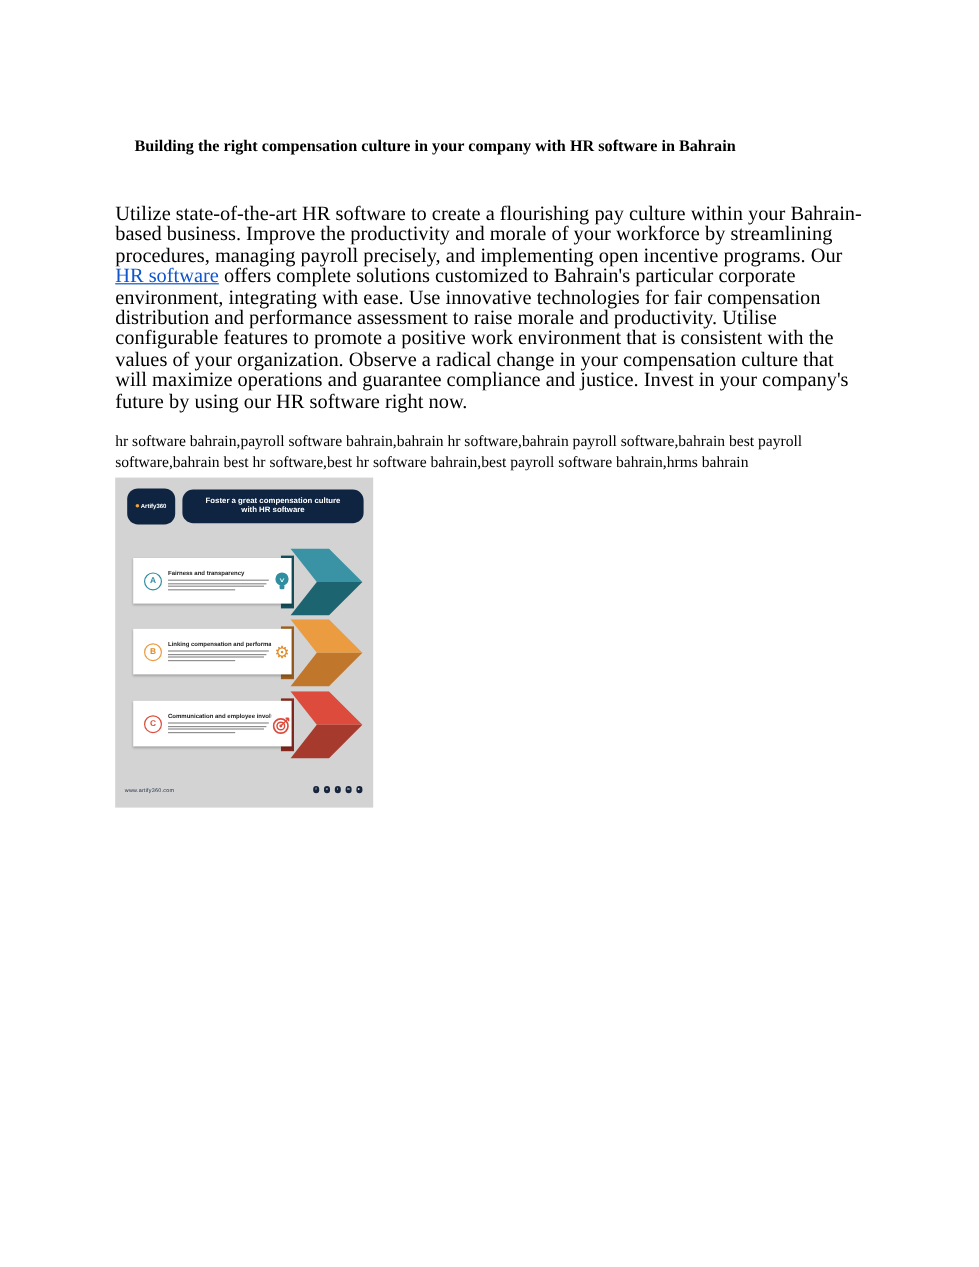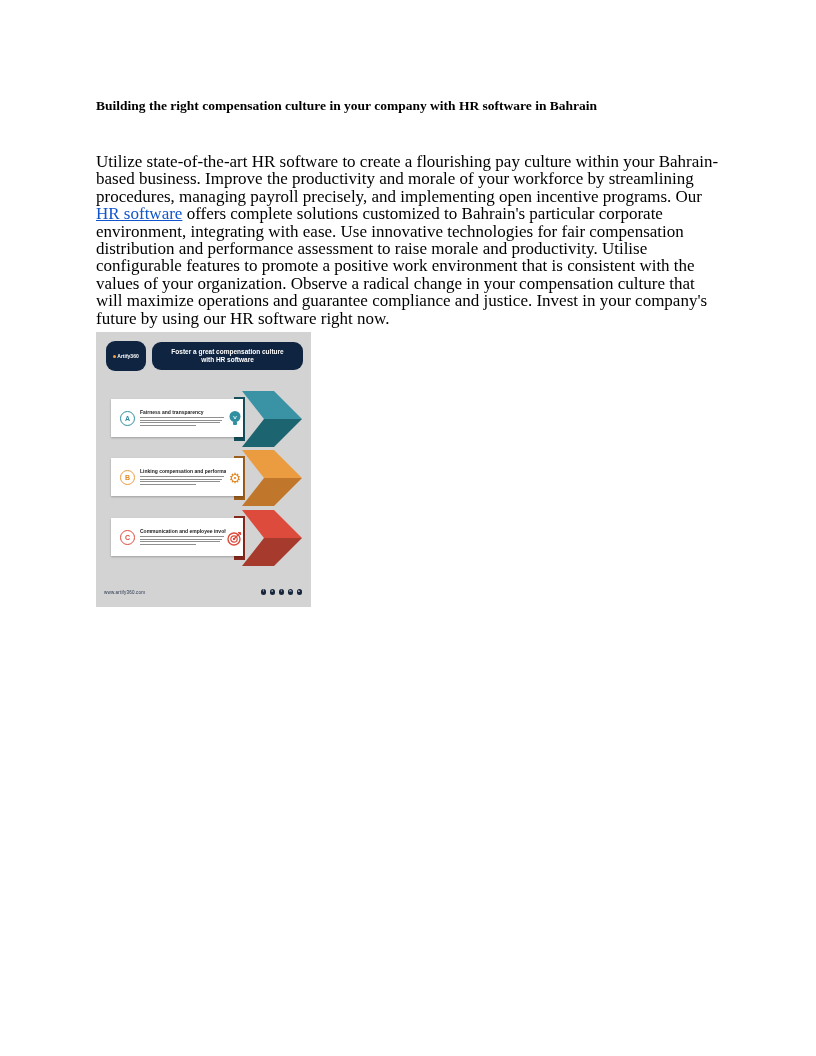--- a/index.html
+++ b/index.html
@@ -16,21 +16,21 @@
     overflow: hidden;
   }
   .doc {
     padding: 97px 96px 0 96px;
     width: 624px;
   }
   .doc-title {
     font-size: 13.5px;
     font-weight: bold;
     line-height: 17px;
-    margin: 0;
+    margin: 16px;
   }
   .doc-paragraph {
     margin: 39px 0 0 0;
     font-size: 17px;
     line-height: 17.4px;
     word-break: break-word;
   }
   .doc-keywords {
     margin: 17px 0 0 0;
     font-size: 13px;
@@ -194,20 +194,21 @@
 </style>
 </head>
 <body>
 
 <div class="doc">
 
   <h1 class="doc-title">Building the right compensation culture in your company with HR software in Bahrain</h1>
 
   <p class="doc-paragraph"><span>Utilize state-of-the-art HR software to create a flourishing pay culture within your Bahrain-based business. Improve the productivity and morale of your workforce by streamlining procedures, managing payroll precisely, and implementing open incentive programs. Our </span><a class="doc-link">HR software</a><span> offers complete solutions customized to Bahrain's particular corporate environment, integrating with ease. Use innovative technologies for fair compensation distribution and performance assessment to raise morale and productivity. Utilise configurable features to promote a positive work environment that is consistent with the values of your organization. Observe a radical change in your compensation culture that will maximize operations and guarantee compliance and justice. Invest in your company's future by using our HR software right now.</span></p>
 
+  <p class="doc-keywords">hr software bahrain,payroll software bahrain,bahrain hr software,bahrain payroll software,bahrain best payroll software,bahrain best hr software,best hr software bahrain,best payroll software bahrain,hrms bahrain</p>
 
   <div class="infographic">
 
     <div class="ig-logo-box">
       <span class="ig-logo-text"><span class="ig-logo-dot"></span><span>Artify360</span></span>
     </div>
 
     <div class="ig-title-box">
       <div class="ig-title-line">Foster a great compensation culture</div>
       <div class="ig-title-line">with HR software</div>

